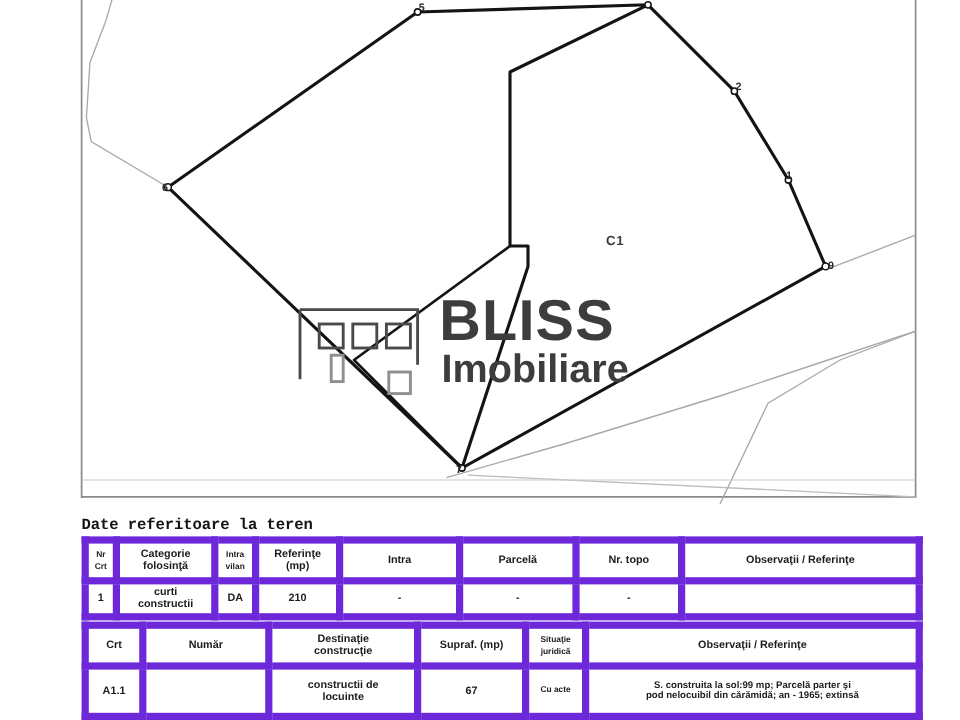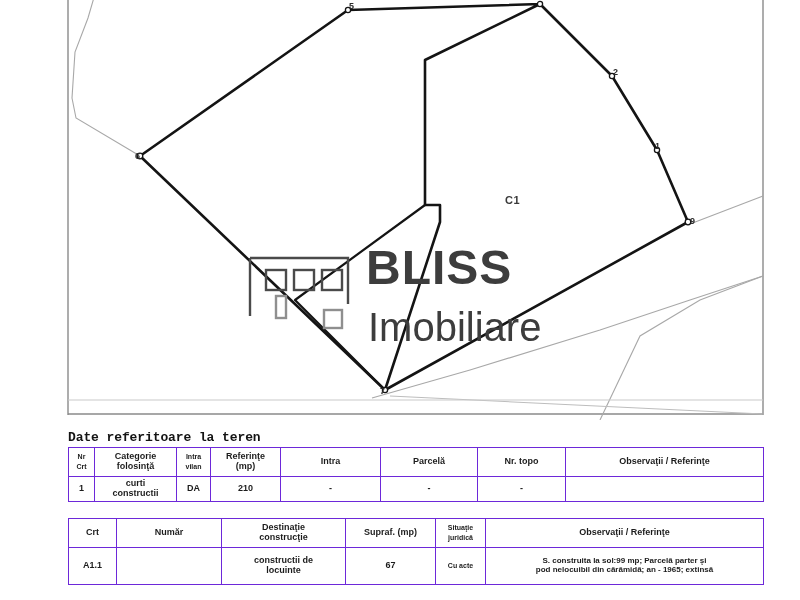--- a/index.html
+++ b/index.html
@@ -29,38 +29,38 @@
   }
   #watermark .wm-text{
     position:absolute;left:128px;top:4px;
     font-family:"Liberation Sans", sans-serif;
     color:#3d3d3d;line-height:0.98;
   }
   #watermark .wm-bliss{
     font-size:48px;font-weight:700;letter-spacing:1px;display:block;
   }
   #watermark .wm-imo{
-    font-size:40px;font-weight:400;letter-spacing:0px;display:block;
-    margin-top:17px;margin-left:2px;
+    font-size:33px;font-weight:700;letter-spacing:0px;display:block;
+    margin-top:0;margin-left:2px;
   }
   
   .section{position:absolute;left:68px;width:695px;}
   .section-title{
     font-family:Liberation Mono, monospace;
     font-size:13px;font-weight:700;color:#141414;
     margin:0 0 2px 0;letter-spacing:-.1px;
   }
   table.cad{
     border-collapse:collapse;width:695px;
     font-family:"Liberation Sans", sans-serif;
     font-size:9px;color:#1c1c1c;background:#fff;
     table-layout:fixed;
   }
   table.cad th, table.cad td{
-    border:1px solid #6d28d9;
+    border:6px solid #6d28d9;
     text-align:center;vertical-align:middle;
     padding:1px 2px;line-height:1.08;
   }
   table.cad th{font-weight:700;}
   table.cad td{font-weight:700;}
   .tiny{font-size:7px;line-height:1.05;}
   .obs-cell{
     text-align:left;font-size:8px;font-weight:700;
     line-height:1.12;padding:1px 3px;
   }

